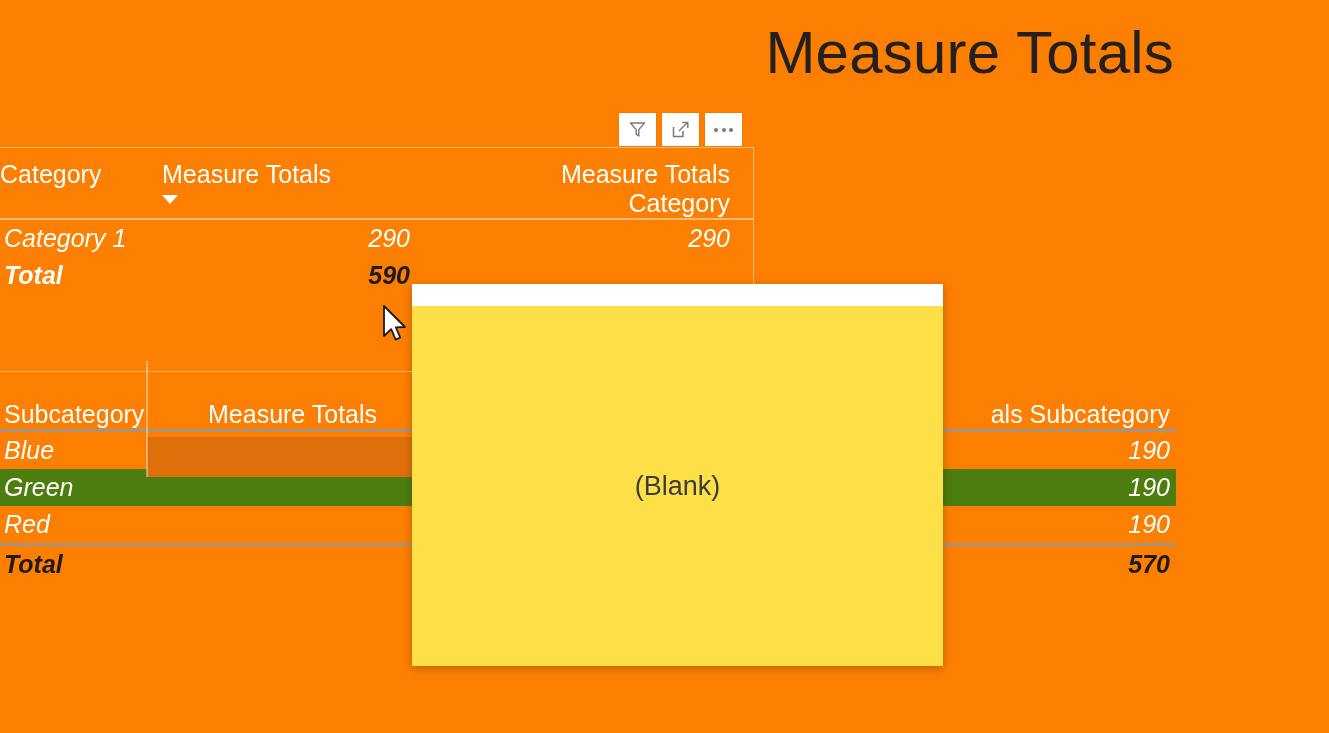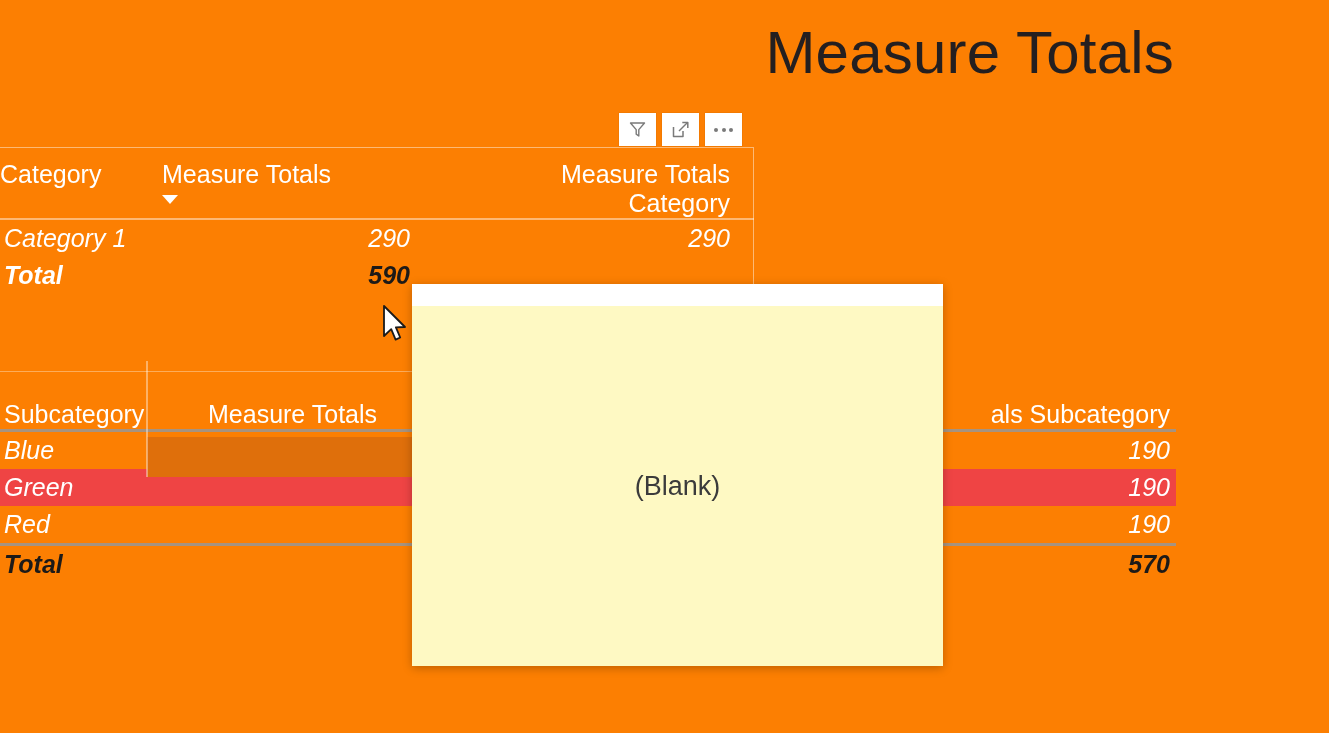--- a/index.html
+++ b/index.html
@@ -160,33 +160,33 @@
     top: 388px;
     width: 1176px;
     height: 220px;
     z-index: 2;
   }
   #visual-subcategory .c-sub  { width: 200px; padding-left: 4px; margin-left: 28px; }
   #visual-subcategory .c-mt   { width: 224px; padding-right: 20px; }
   #visual-subcategory .c-mtc  { width: 430px; padding-right: 20px; }
   #visual-subcategory .c-mts  { width: 322px; padding-right: 6px; }
 
-  #visual-subcategory tbody tr.band td { background: #ef4444; }
+  #visual-subcategory tbody tr.band td { background: #4d7c0f; }
   #visual-subcategory tbody tr.total td { font-weight: bold; color: #1D1A18; }
   #visual-subcategory .foot-sep { height: 3px; background: rgba(150,150,150,0.85); }
   #visual-subcategory .hdr-sep  { height: 3px; background: rgba(150,150,150,0.85); }
 
   
   #tooltip-popup {
     position: absolute;
     left: 412px;
     top: 284px;
     width: 531px;
     height: 382px;
-    background: #fef9c3;
+    background: #fde047;
     box-shadow: 0 2px 9px rgba(0,0,0,0.25);
     z-index: 10;
     overflow: hidden;
   }
   #tooltip-topband {
     position: absolute;
     left: 0; top: 0;
     width: 100%;
     height: 22px;
     background: #FFFFFF;

